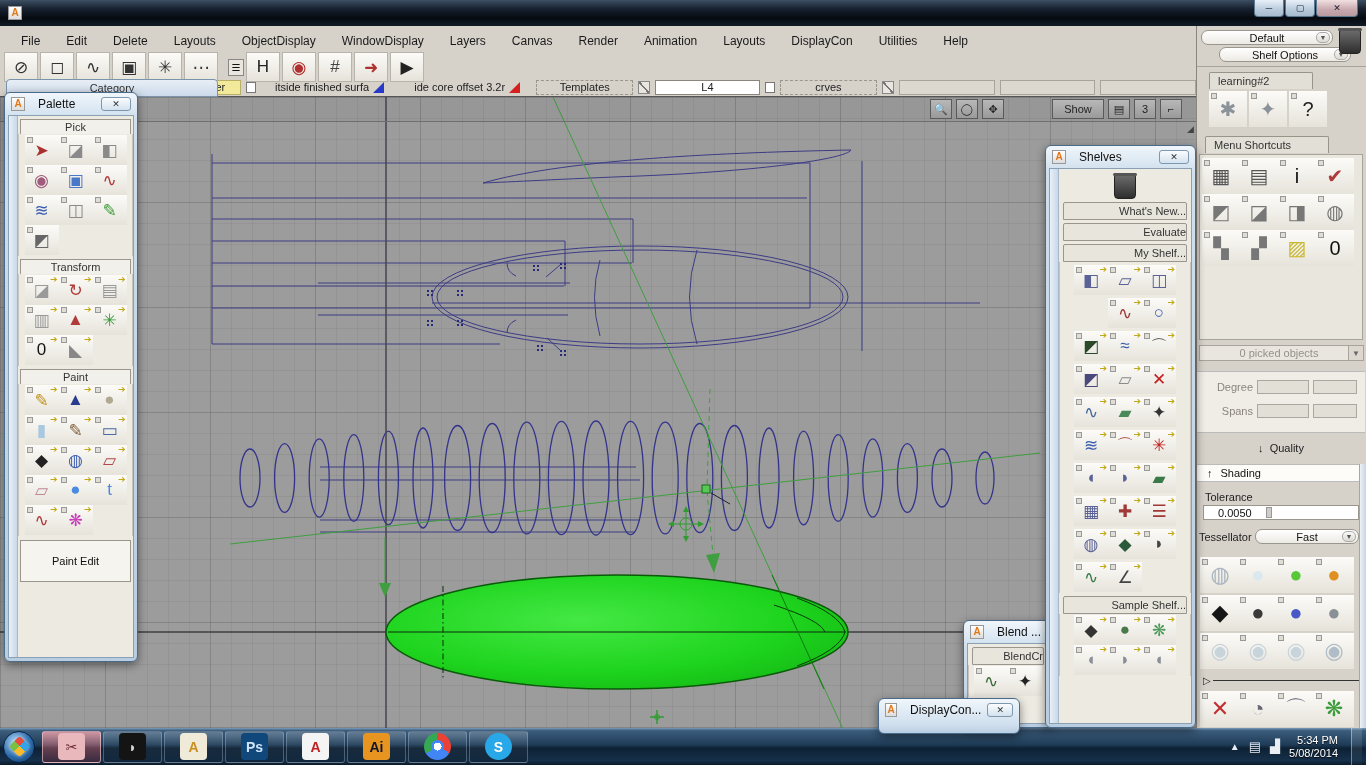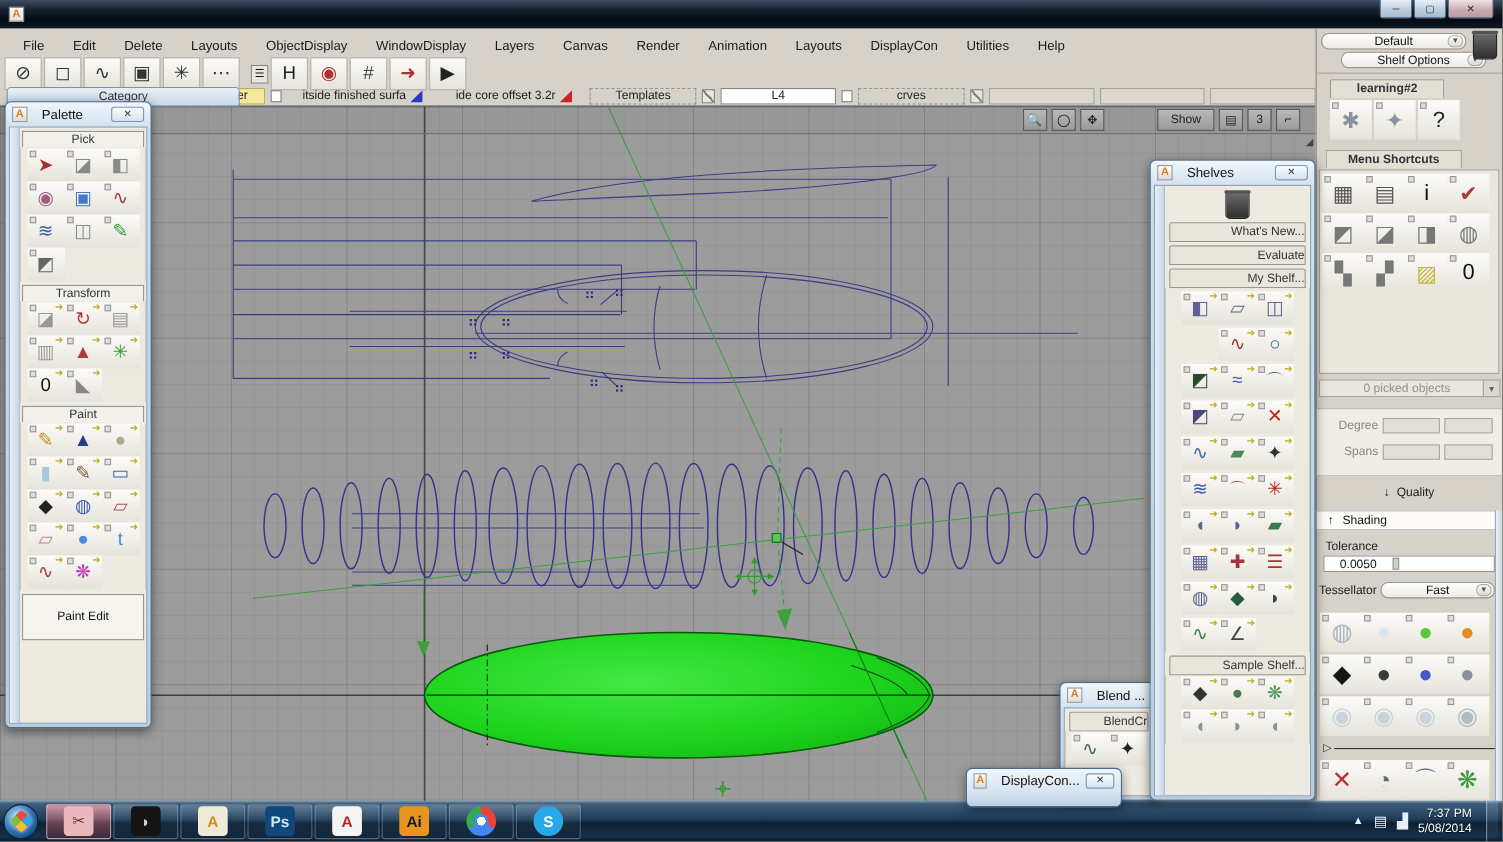--- a/index.html
+++ b/index.html
@@ -106,21 +106,21 @@
   .trash::before { content:""; position:absolute; left:-2px; top:-3px; right:-2px; height:3px; background:#555; border-radius:2px; }
   
   .rpanel { position:absolute; left:1196px; top:26px; width:170px; height:702px; background:#d6d2ca;
     border-left:1px solid #8a867e; }
   .combo { position:absolute; height:15px; background:linear-gradient(#fff,#eceae4); border:1px solid #9a968e;
     border-radius:7px; display:flex; align-items:center; justify-content:center; font-size:11px; }
   .combo .dd { position:absolute; right:2px; top:1px; width:14px; height:11px; border:1px solid #aaa;
     border-radius:5px; background:linear-gradient(#f8f8f6,#dcdad2); font-size:7px; color:#555;
     display:flex; align-items:center; justify-content:center; }
   .rp-tab { position:absolute; border:1px solid #98948c; border-bottom:none; background:#e2dfd7;
-    text-align:center; font-size:11px; padding:2px 8px; border-radius:2px 2px 0 0; color:#333;font-weight:bold; }
+    font-size:11px; padding:2px 8px; border-radius:2px 2px 0 0; color:#333; }
   .grid4 { grid-template-columns:repeat(4,38px); }
   .rp-icon { width:38px; height:36px; font-size:20px; }
   .picked-bar { position:absolute; left:2px; width:160px; height:16px; background:#e8e6de;
     border:1px solid #a8a49c; color:#94908a; display:flex; align-items:center; justify-content:center; font-size:11px; }
   .picked-dd { position:absolute; right:2px; width:16px; height:16px; border:1px solid #a8a49c;
     background:#dcd8d0; font-size:8px; color:#666; display:flex; align-items:center; justify-content:center; }
   .fld-row { position:absolute; left:0; width:168px; height:18px; display:flex; align-items:center; gap:4px; }
   .fld-row .lbl { width:56px; text-align:right; color:#8a867e; }
   .fld { height:14px; background:#e2dfd7; border:1px solid #aaa6a0; }
   .hdr-row { position:absolute; left:0; width:168px; text-align:center; font-size:11px; color:#222; }
@@ -634,20 +634,20 @@
         </div>
         <div class="tb-btn">
           <div class="tb-ico" style="background: rgb(40, 168, 232); color: rgb(255, 255, 255); border-radius: 50%;">S</div>
         </div>
       </div>
     <div class="tray">
       <span class="tray-ico">▲</span>
       <span class="tray-ico" style="font-size:13px;">▤</span>
       <span class="tray-ico" style="font-size:13px;">▟</span>
       <div class="clock">
-        <div>7:37 PM</div>
+        <div>5:34 PM</div>
         <div>5/08/2014</div>
       </div>
       <div class="show-desktop"></div>
     </div>
   </div>
 
 </div>
 
 </body></html>

